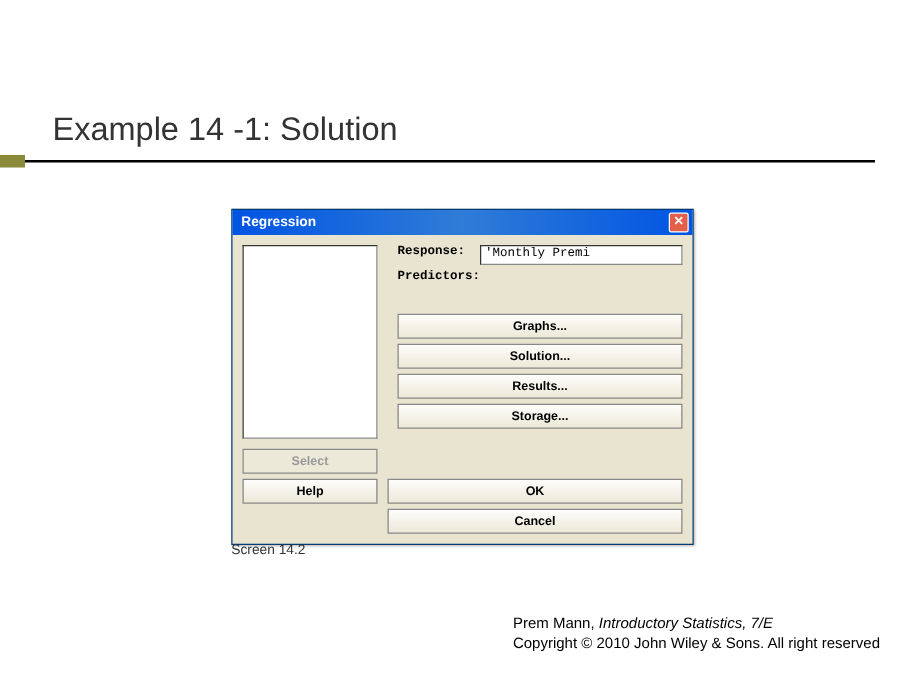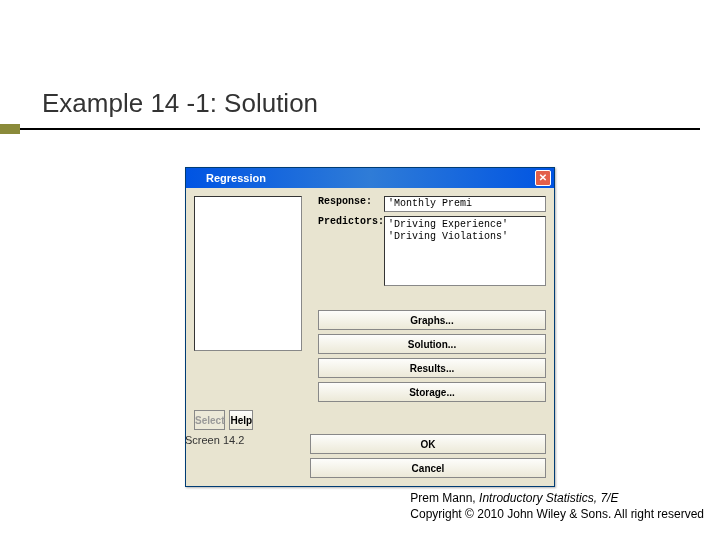--- a/index.html
+++ b/index.html
@@ -44,21 +44,21 @@
     box-shadow: 1px 1px 2px rgba(0,0,0,0.3);
     font-family: "MS Sans Serif", Tahoma, sans-serif;
     font-size: 10px;
   }
   .titlebar {
     height: 20px;
     background: linear-gradient(to right, #0054e3, #2f7cd7, #0054e3);
     color: #fff;
     display: flex;
     align-items: center;
-    padding: 0 3px 0 20px;
+    padding: 0 3px 0 7px;
     font-weight: bold;
     font-size: 11px;
     gap: 36px;
   }
   .titlebar-spacer { flex: 1; }
   .close-btn {
     width: 16px; height: 16px;
     background: #e35f4a;
     border: 1px solid #fff;
     border-radius: 2px;
@@ -127,21 +127,21 @@
   }
   .xp-button.disabled {
     color: #999;
     background: #ece9d8;
   }
   .bottom-row {
     padding: 0 8px 8px 8px;
     display: flex;
     gap: 8px;
   }
-  .left-buttons { width: 108px; display: flex; flex-direction: row; gap: 4px; }
+  .left-buttons { width: 108px; display: flex; flex-direction: column; gap: 4px; }
   .right-buttons { flex: 1; }
   .caption {
     position: absolute;
     top: 434px;
     left: 185px;
     font-size: 11px;
     color: #333;
   }
   .footer {
     position: absolute;
@@ -170,21 +170,20 @@
 
   <div class="dialog-body">
     <div class="listbox"></div>
     <div class="right-col">
       <div class="field-row">
         <div class="field-label">Response:</div>
         <div class="response-input">'Monthly Premi</div>
       </div>
       <div class="field-row">
         <div class="field-label">Predictors:</div>
-        <div class="predictors-box">'Driving Experience' 'Driving Violations'</div>
       </div>
       <div class="button-grid">
         <button class="xp-button">Graphs...</button>
         <button class="xp-button">Solution...</button>
         <button class="xp-button">Results...</button>
         <button class="xp-button">Storage...</button>
       </div>
     </div>
   </div>
 

